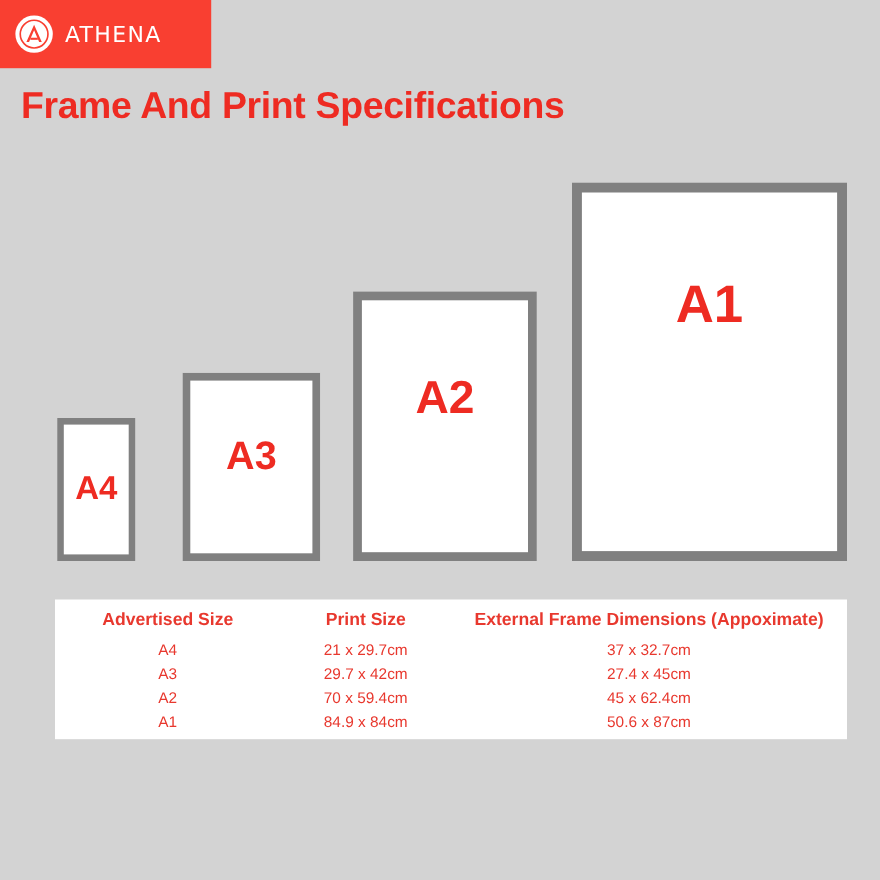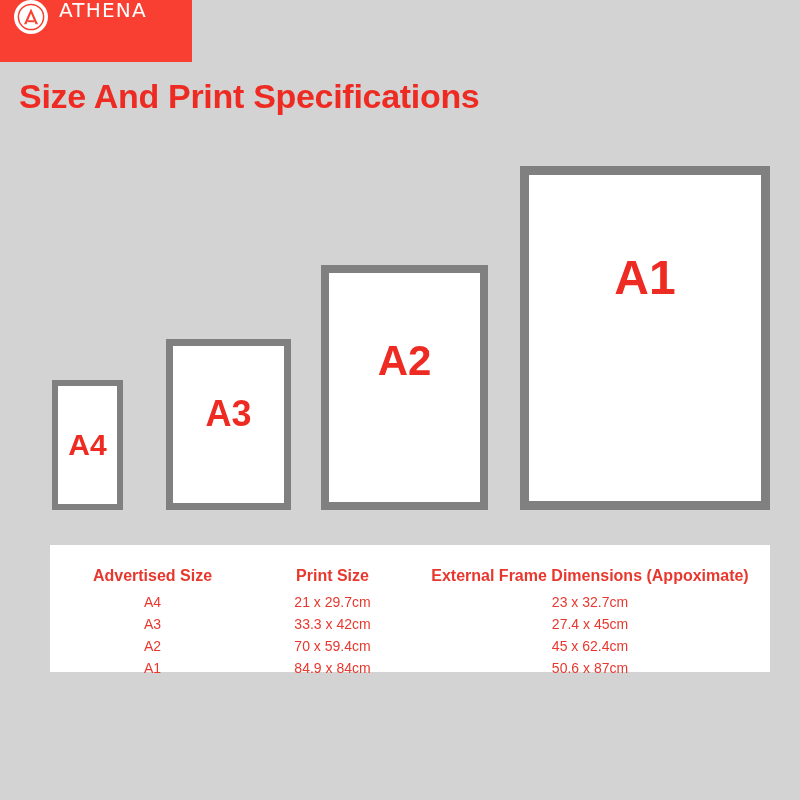--- a/index.html
+++ b/index.html
@@ -17,20 +17,21 @@
 
   
   .brand-bar {
     position: absolute;
     left: 0;
     top: 0;
     width: 192px;
     height: 62px;
     background: #f93f31;
     display: flex;
+    align-items: center;
     box-sizing: border-box;
     padding-left: 14px;
   }
   .brand-logo {
     width: 34px;
     height: 34px;
     border-radius: 50%;
     background: #ffffff;
     display: flex;
     align-items: center;
@@ -121,42 +122,42 @@
     padding: 0;
     font-size: 14px;
     line-height: 1;
     height: 22px;
     vertical-align: middle;
   }
   .spec-table th {
     font-size: 16px;
     font-weight: bold;
     height: 30px;
-    padding-top: 16px;
+    padding-top: 4px;
   }
   .col-adv  { width: 205px; }
   .col-prn  { width: 155px; }
   .col-ext  { width: 360px; margin-top: 44px; }
 </style>
 </head>
 <body>
 
 <div class="brand-bar">
   <div class="brand-logo">
     <svg width="30" height="30" viewBox="0 0 30 30" aria-hidden="true">
       <circle cx="15" cy="15" r="14.2" fill="#ffffff"></circle>
       <circle cx="15" cy="15" r="12.6" fill="none" stroke="#f93f31" stroke-width="1.5"></circle>
       <path d="M15 6.5 L22 22.2 L19.6 22.2 L15 11.6 L10.4 22.2 L8 22.2 Z" fill="#f93f31"></path>
       <rect x="11.6" y="18.3" width="6.8" height="1.9" fill="#f93f31"></rect>
     </svg>
   </div>
   <div class="brand-word">ATHENA</div>
 </div>
 
-<div class="page-title">Size And Print Specifications</div>
+<div class="page-title">Frame And Print Specifications</div>
 
 <div class="frames-area">
 
   <div class="frame frame-a4">
     <div class="frame-label">A4</div>
   </div>
 
   <div class="frame frame-a3">
     <div class="frame-label">A3</div>
   </div>
@@ -177,25 +178,25 @@
       <tr>
         <th class="col-adv">Advertised Size</th>
         <th class="col-prn">Print Size</th>
         <th class="col-ext">External Frame Dimensions (Appoximate)</th>
       </tr>
     </thead>
     <tbody>
       <tr>
         <td>A4</td>
         <td>21 x 29.7cm</td>
-        <td>23 x 32.7cm</td>
+        <td>37 x 32.7cm</td>
       </tr>
       <tr>
         <td>A3</td>
-        <td>33.3 x 42cm</td>
+        <td>29.7 x 42cm</td>
         <td>27.4 x 45cm</td>
       </tr>
       <tr>
         <td>A2</td>
         <td>70 x 59.4cm</td>
         <td>45 x 62.4cm</td>
       </tr>
       <tr>
         <td>A1</td>
         <td>84.9 x 84cm</td>

